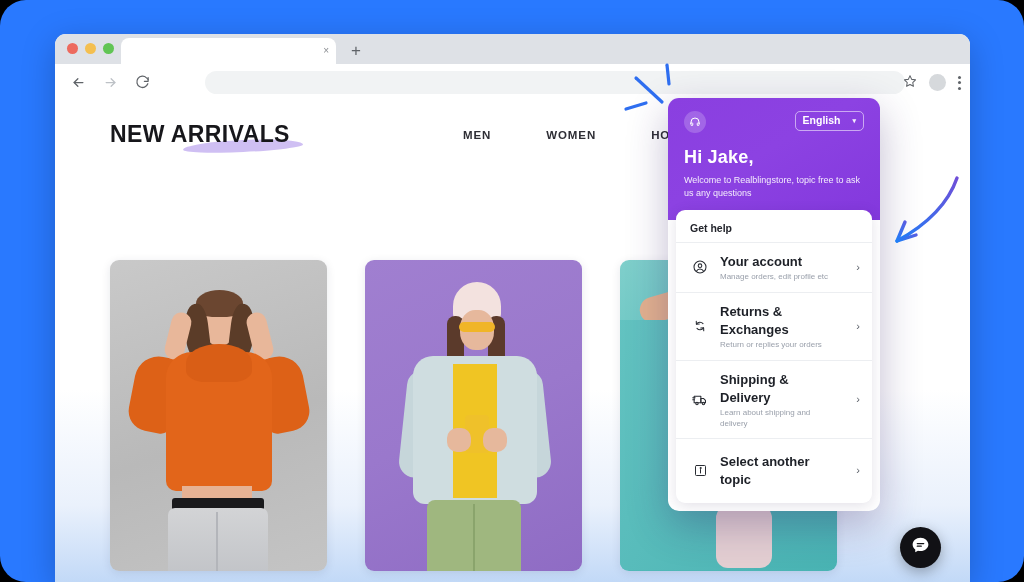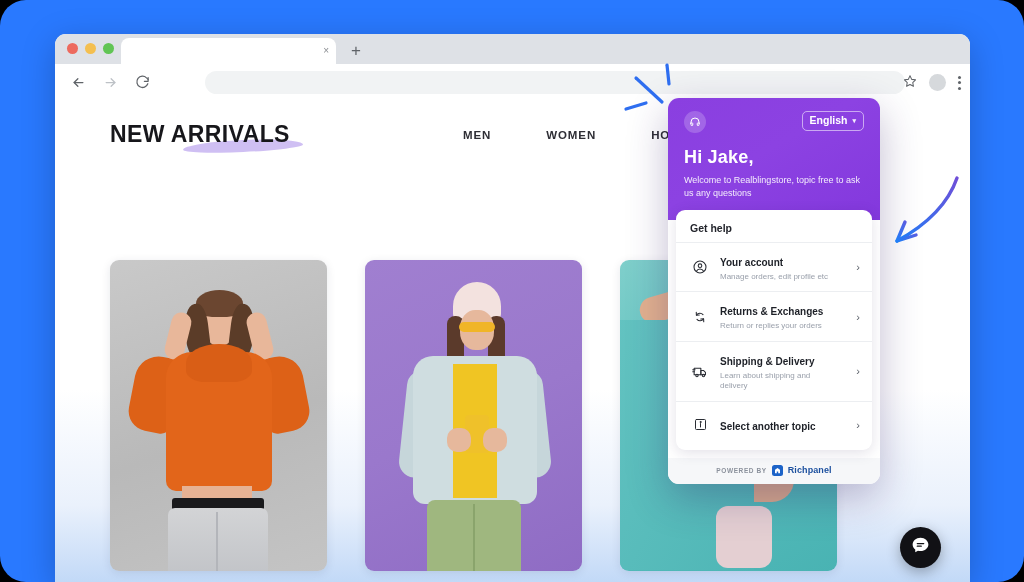--- a/index.html
+++ b/index.html
@@ -241,21 +241,21 @@
     background: rgba(255,255,255,.20);
     display: flex; align-items: center; justify-content: center;
   }
   .lang-btn {
     border: 1px solid rgba(255,255,255,.55);
     border-radius: 5px;
     padding: 3px 7px;
     color: #fff;
     font-size: 10.5px;
     font-weight: 600;
-    display: flex; align-items: center; gap: 5px;
+    display: flex; align-items: center; gap: 12px;
     background: transparent;
     line-height: 1.1;
   }
   .lang-caret { font-size: 7px; opacity: .9; }
   .w-greeting {
     color: #fff;
     font-size: 18px;
     font-weight: 700;
     letter-spacing: .2px;
     margin-top: 14px;
@@ -315,21 +315,21 @@
     border-top: 1px solid #eceef1;
   }
   .help-row:first-of-type { border-top: none; }
   .help-ico {
     width: 20px; height: 20px;
     flex: 0 0 20px;
     display: flex; align-items: center; justify-content: center;
     color: #2a2d34;
   }
   .help-txt { flex: 1; min-width: 0; }
-  .help-title { font-size: 10px; font-weight: 700; color: #1d2027; line-height: 1.25; }
+  .help-title { font-size: 13px; font-weight: 700; color: #1d2027; line-height: 1.25; }
   .help-sub { font-size: 8px; color: #9aa0ab; margin-top: 2px; line-height: 1.3; }
   .help-chev { color: #5b6069; font-size: 11px; flex: 0 0 10px; text-align: right; }
 
   .w-foot {
     background: #f6f7f9;
     padding: 7px 0 8px 0;
     display: flex;
     align-items: center;
     justify-content: center;
     gap: 5px;
@@ -581,29 +581,20 @@
               <circle cx="12" cy="8" r=".9" fill="currentColor"></circle>
             </svg>
         </span>
         <span class="help-txt">
           <span class="help-title">Select another topic</span>
         </span>
         <span class="help-chev">›</span>
       </div>
     </div>
 
-    <div class="w-foot">
-      <span class="pb-label">POWERED BY</span>
-      <span class="pb-logo">
-        <svg width="7" height="7" viewBox="0 0 24 24" fill="#ffffff">
-            <path d="M12 3 3.5 9.5V21h6v-6h5v6h6V9.5z"></path>
-          </svg>
-      </span>
-      <span class="pb-name">Richpanel</span>
-    </div>
   </div>
 
   <svg id="spark" class="deco" width="70" height="55" viewBox="0 0 70 55" fill="none" stroke="#2e6ef0" stroke-width="3.2" stroke-linecap="round">
     <line x1="16" y1="20" x2="42" y2="44"></line>
     <line x1="47" y1="7" x2="49" y2="26"></line>
     <line x1="6" y1="51" x2="26" y2="45"></line>
   </svg>
 
   <svg id="curve-arrow" class="deco" width="76" height="78" viewBox="0 0 76 78" fill="none">
     <defs>

